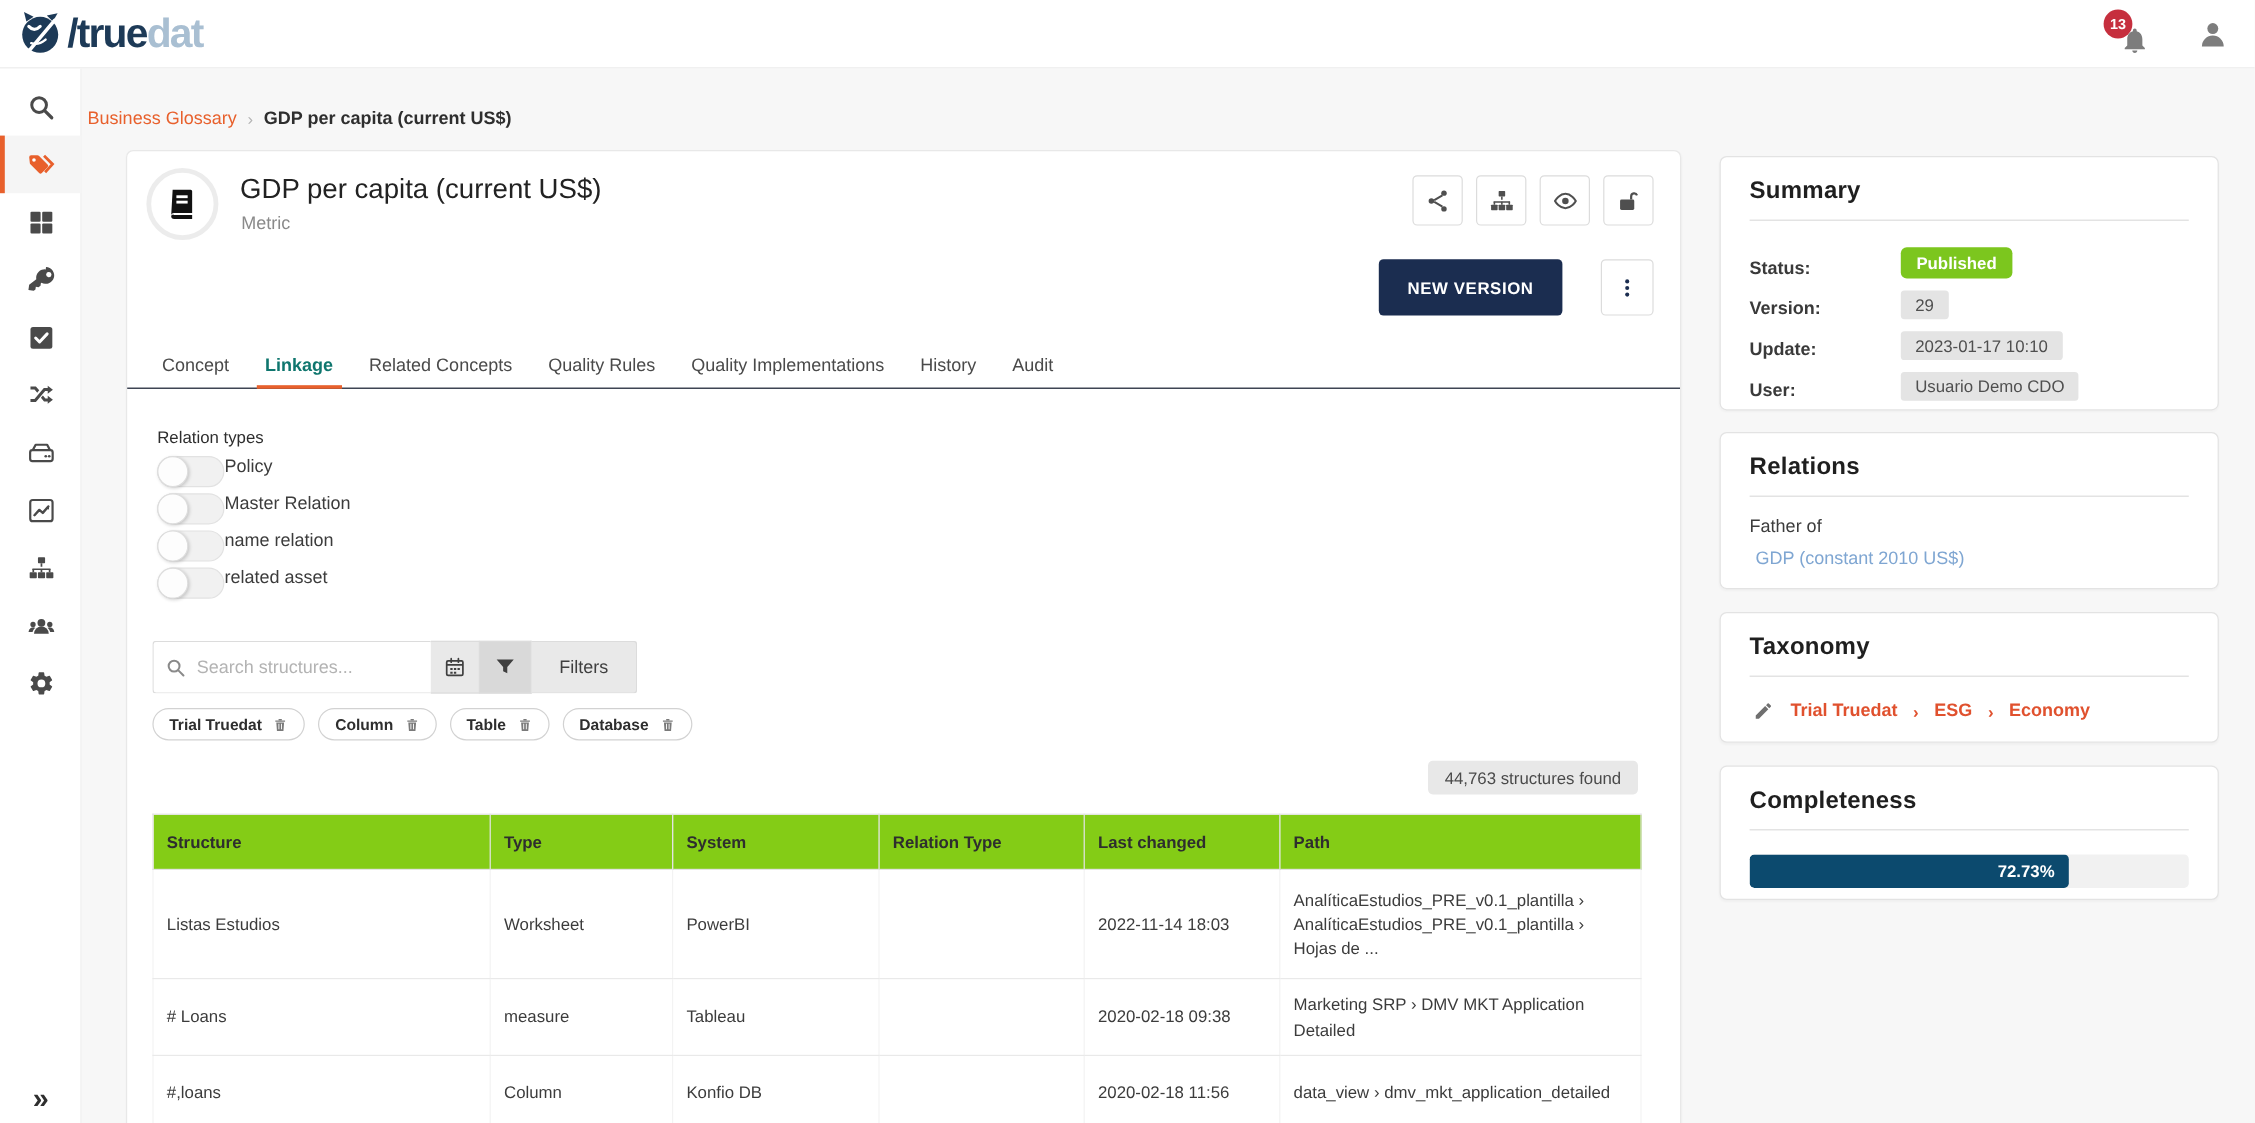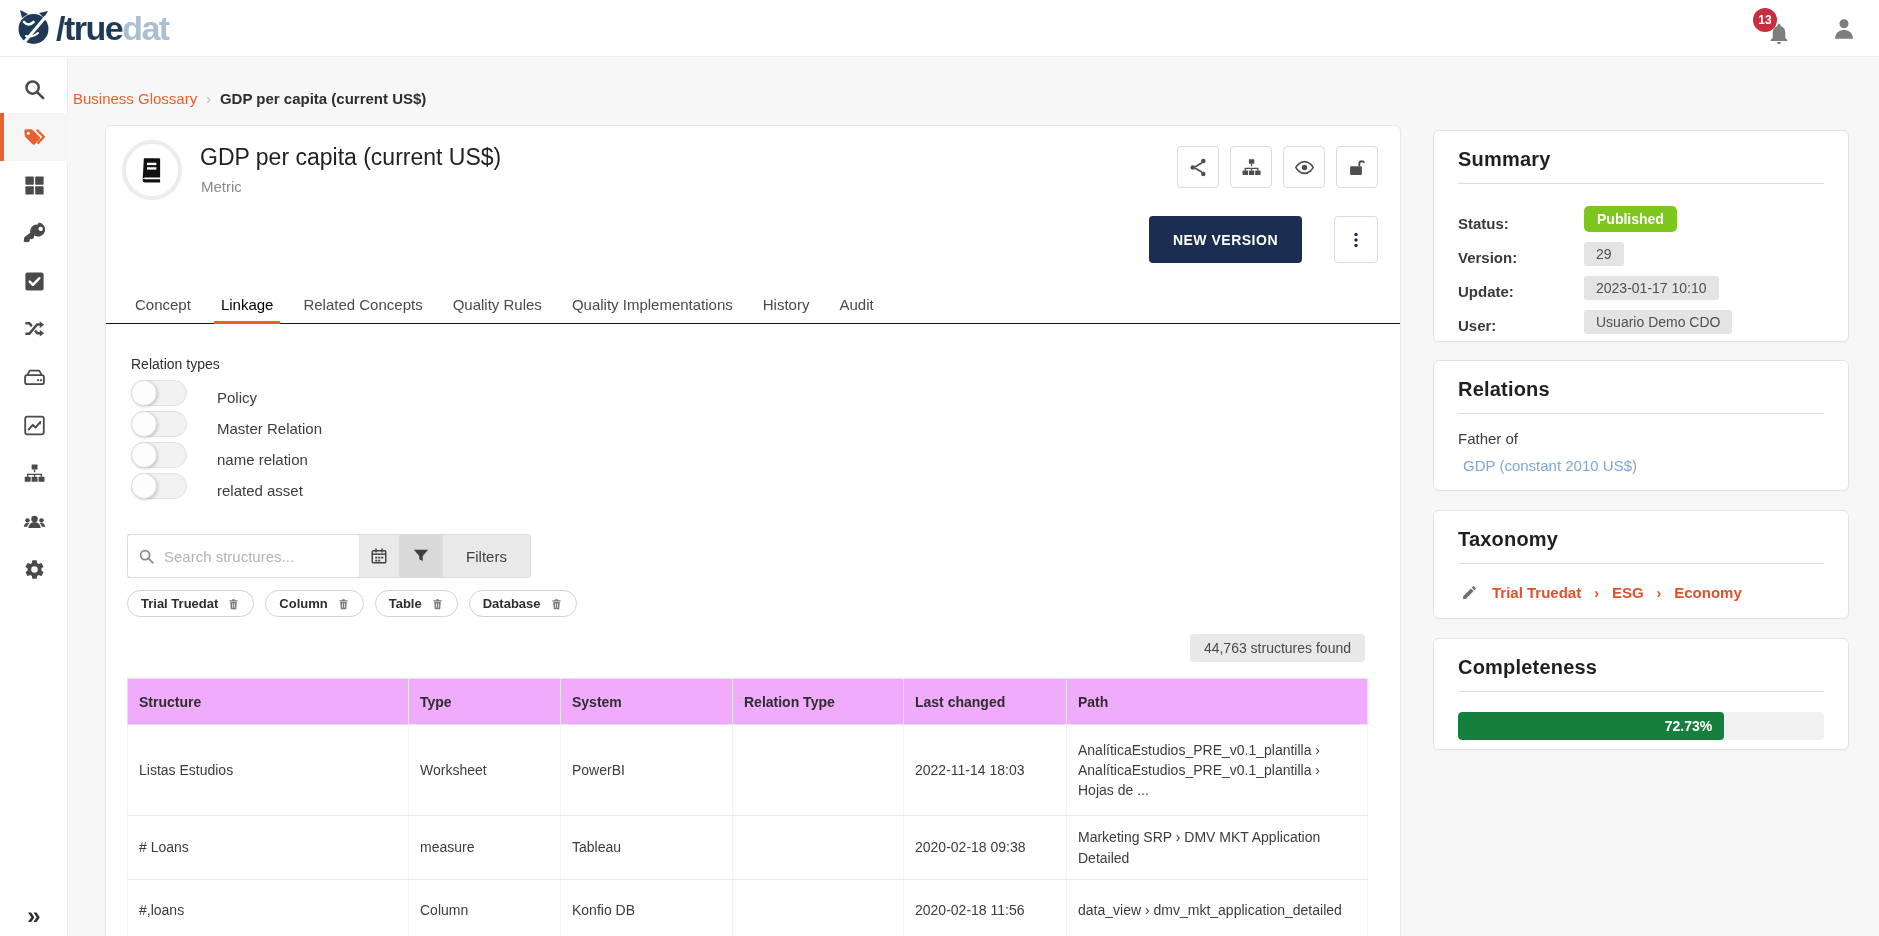--- a/index.html
+++ b/index.html
@@ -53,27 +53,27 @@
   .icon-btn svg { width:21px; height:21px; }
 
   .version-row { position:absolute; right:22px; top:90px; display:flex; gap:32px; align-items:center; }
   .new-version-btn { height:47px; padding:0 24px; background:#1b2d50; color:#fff; font-size:14px; font-weight:700; letter-spacing:.5px; border:none; border-radius:4px; cursor:pointer; font-family:"Liberation Sans",sans-serif; }
   .kebab-btn { width:44px; height:47px; border:1px solid #dcdcdc; border-radius:4px; background:#fff; display:flex; align-items:center; justify-content:center; color:#1b2d50; cursor:pointer; }
   .kebab-btn svg { width:16px; height:16px; }
 
   
   .tabs { position:absolute; left:0; top:160px; width:100%; height:38px; border-bottom:1px solid #0f172a; display:flex; padding-left:14px; }
   .tab { padding:0 15px; font-size:15px; color:#4a4a4a; display:flex; align-items:center; cursor:pointer; position:relative; }
-  .tab.active { color:#000000; font-weight:400; }
+  .tab.active { color:#0f766e; font-weight:700; }
   .tab.active::after { content:""; position:absolute; left:8px; right:8px; bottom:-1px; height:3px; background:#e8602c; }
 
   
   .relation-types-label { position:absolute; left:25px; top:230px; font-size:14px; color:#2e2e2e; }
   .toggles { position:absolute; left:25px; top:254px; display:flex; flex-direction:column; gap:5px; }
-  .toggle-row { display:flex; align-items:flex-end; height:26px; gap:30px; }
+  .toggle-row { display:flex; align-items:flex-start; height:26px; }
   .switch { width:56px; height:26px; background:#f1f1f1; border:1px solid #e2e2e2; border-radius:14px; position:relative; cursor:pointer; flex:0 0 auto; }
   .switch .knob { position:absolute; left:-1px; top:-1px; width:26px; height:26px; background:#fdfdfd; border:1px solid #ddd; border-radius:50%; box-shadow:1px 1px 3px rgba(0,0,0,.18); }
   .toggle-label { font-size:15px; color:#3c3c3c; }
 
   
   .filter-bar { position:absolute; left:21px; top:408px; height:44px; display:flex; }
   .search-box { width:232px; height:44px; background:#fff; border:1px solid #dcdcdc; border-right:none; border-radius:3px 0 0 3px; display:flex; align-items:center; padding:0 10px; gap:9px; }
   .search-box svg { width:17px; height:17px; color:#8a8a8a; flex:0 0 auto; }
   .search-box input { border:none; outline:none; width:100%; font-size:15px; color:#444; font-family:"Liberation Sans",sans-serif; background:transparent; }
   .search-box input::placeholder { color:#b3b3b3; }
@@ -86,21 +86,21 @@
   
   .chips { position:absolute; left:21px; top:464px; display:flex; gap:11px; }
   .chip { height:27px; border:1px solid #d2d2d2; border-radius:14px; background:#fff; display:flex; align-items:center; padding:0 13px; gap:9px; font-size:13px; font-weight:700; color:#2e2e2e; cursor:default; }
   .chip svg { width:13px; height:14px; color:#7a7a7a; cursor:pointer; }
 
   
   .results-badge { position:absolute; right:35px; top:508px; background:#e8e8e8; border-radius:4px; padding:6px 14px; font-size:14px; color:#4a4a4a; }
 
   
   .structures-table { position:absolute; left:21px; top:552px; width:1240px; border-collapse:collapse; table-layout:fixed; }
-  .structures-table th { height:46px; background:#f0abfc; border:1px solid #e3e3e3; font-size:14px; font-weight:700; color:#2e2e2e; text-align:left; padding:0 11px; }
+  .structures-table th { height:46px; background:#84cc16; border:1px solid #e3e3e3; font-size:14px; font-weight:700; color:#2e2e2e; text-align:left; padding:0 11px; }
   .structures-table td { font-size:14px; color:#3c3c3c; border-bottom:1px solid #e9e9e9; border-left:1px solid #f3f3f3; border-right:1px solid #f3f3f3; padding:8px 11px; vertical-align:middle; line-height:1.35; }
   .structures-table td.path-cell { line-height:1.45; }
   .structures-table tr.r0 td { height:91px; }
   .structures-table tr.r1 td { height:64px; }
   .structures-table tr.r2 td { height:62px; }
 
   
   .panel { position:absolute; left:1433px; width:416px; background:#fff; border:1px solid #e3e3e3; border-radius:6px; padding:17px 24px; box-shadow:0 1px 2px rgba(0,0,0,.03); }
   .panel h2 { font-size:20px; font-weight:700; color:#1f1f1f; letter-spacing:.2px; }
   .panel .rule { border:none; border-top:1px solid #ddd; margin:12px 0 0 0; }
@@ -118,21 +118,21 @@
   .relation-kind { margin-top:16px; font-size:15px; color:#3c3c3c; }
   .relation-link { margin-top:10px; margin-left:5px; font-size:15px; color:#7fa6d2; cursor:pointer; }
 
   .taxonomy-row { margin-top:20px; display:flex; align-items:center; gap:14px; padding-left:3px; }
   .taxonomy-row .pencil { width:17px; height:17px; color:#6f6f6f; cursor:pointer; }
   .tax-links { display:flex; align-items:center; gap:13px; }
   .tax-link { color:#e0512e; font-size:15px; font-weight:700; cursor:pointer; }
   .tax-sep { color:#e0512e; font-size:14px; font-weight:700; }
 
   .progress-track { margin-top:20px; width:100%; height:28px; background:#f1f1f1; border-radius:4px; overflow:hidden; }
-  .progress-fill { height:100%; background:#15803d; border-radius:4px; display:flex; align-items:center; justify-content:flex-end; padding-right:12px; color:#fff; font-size:14px; font-weight:700; }
+  .progress-fill { height:100%; background:#0c4a6e; border-radius:4px; display:flex; align-items:center; justify-content:flex-end; padding-right:12px; color:#fff; font-size:14px; font-weight:700; }
 </style>
 </head>
 <body>
 
 <div class="topbar">
   <div class="logo">
     <span class="owl">
       <svg viewBox="0 0 40 40" width="40" height="40">
         <path d="M8 10 L6 2 L14 6 Z" fill="#1d3a57"></path>
         <path d="M30 10 L34 3 L25 5 Z" fill="#1d3a57"></path>

